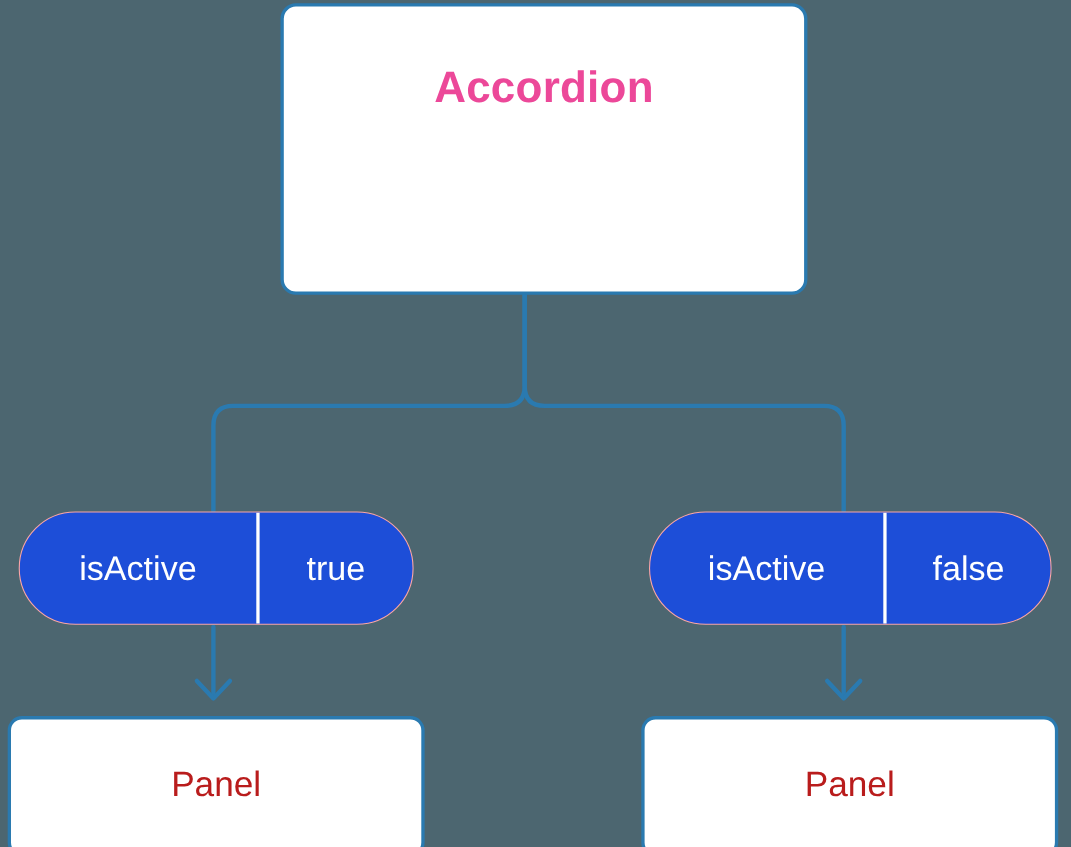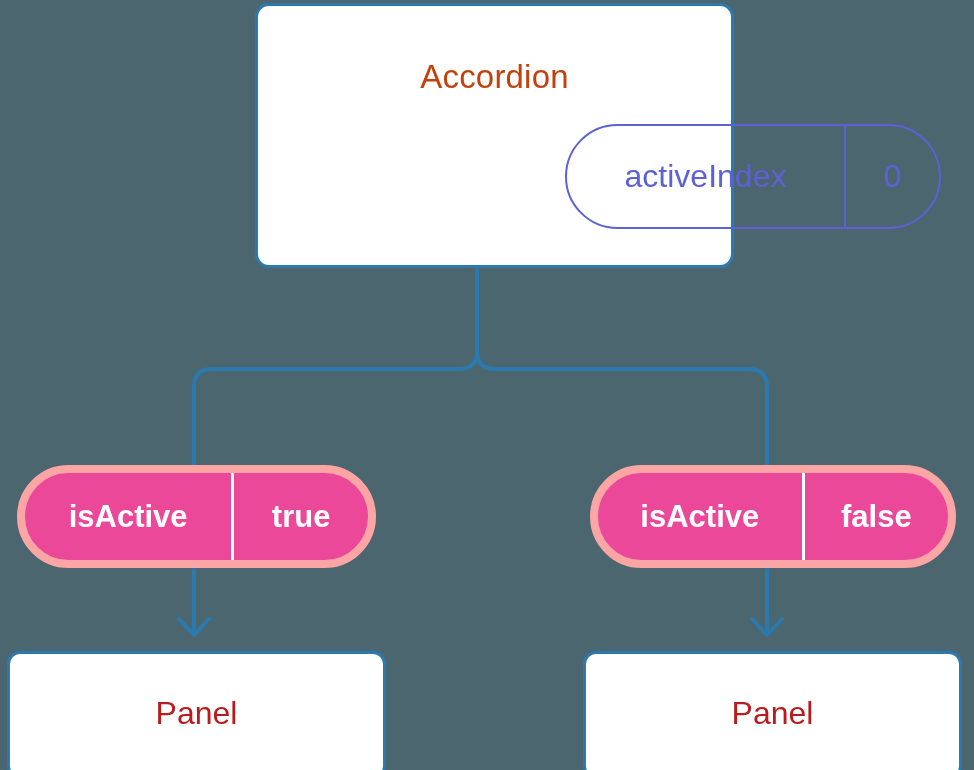--- a/index.html
+++ b/index.html
@@ -43,23 +43,23 @@
     left: 255px;
     top: 3px;
     width: 479px;
     height: 265px;
   }
   .card-title {
     position: absolute;
     left: 0;
     right: 0;
     text-align: center;
-    color: #c2410c;
-    font-size: 33px;
-    font-weight: 400;
+    color: #ec4899;
+    font-size: 40px;
+    font-weight: 700;
     letter-spacing: 0.2px;
   }
   #accordion-title {
     top: 52px;
   }
 
   
   .pill {
     position: absolute;
     display: flex;
@@ -83,23 +83,22 @@
   }
   .pill-outline .pill-key,
   .pill-outline .pill-val {
     color: #5a62d6;
   }
   .pill-outline .pill-val {
     border-left: 2px solid #5a62d6;
   }
 
   .pill-filled {
-    border: 8px solid #fca5a5;
-    background: #ec4899;
-    font-weight: bold;
+    border: 1px solid #fca5a5;
+    background: #1d4ed8;
   }
   .pill-filled .pill-key,
   .pill-filled .pill-val {
     color: #ffffff;
   }
   .pill-filled .pill-val {
     border-left: 3px solid #ffffff;
   }
 
   
@@ -197,24 +196,20 @@
     <line x1="194" y1="570" x2="194" y2="634" stroke="#2a7ab0" stroke-width="4" stroke-linecap="round"></line>
     <polyline points="179,619 194,635 209,619" fill="none" stroke="#2a7ab0" stroke-width="4" stroke-linecap="round" stroke-linejoin="round"></polyline>
 
     <line x1="767" y1="570" x2="767" y2="634" stroke="#2a7ab0" stroke-width="4" stroke-linecap="round"></line>
     <polyline points="752,619 767,635 782,619" fill="none" stroke="#2a7ab0" stroke-width="4" stroke-linecap="round" stroke-linejoin="round"></polyline>
   </svg>
 
   <div class="node-card" id="accordion-card">
     <div class="card-title" id="accordion-title">Accordion</div>
 
-    <div class="pill pill-outline" id="accordion-state-pill">
-      <div class="pill-key">activeIndex</div>
-      <div class="pill-val">0</div>
-    </div>
   </div>
 
   <div class="pill pill-filled" id="left-state-pill">
     <div class="pill-key">isActive</div>
     <div class="pill-val">true</div>
   </div>
 
   <div class="pill pill-filled" id="right-state-pill">
     <div class="pill-key">isActive</div>
     <div class="pill-val">false</div>

